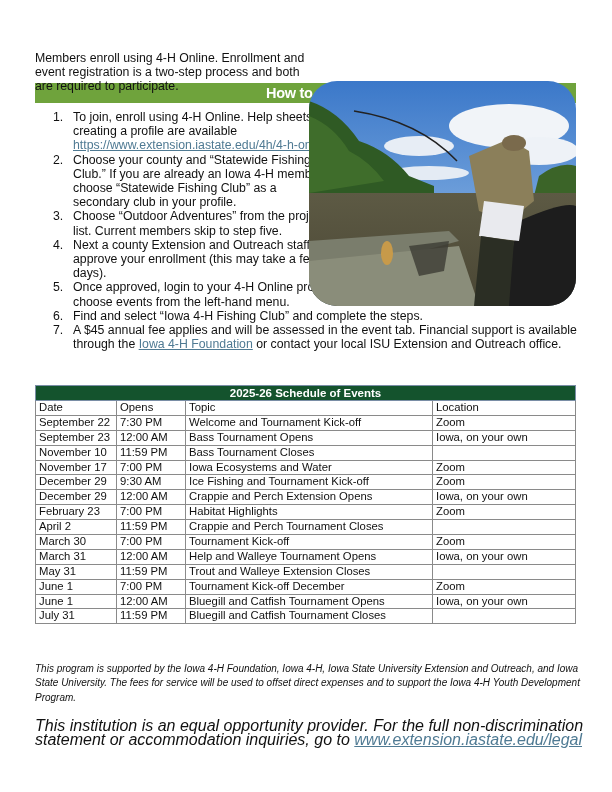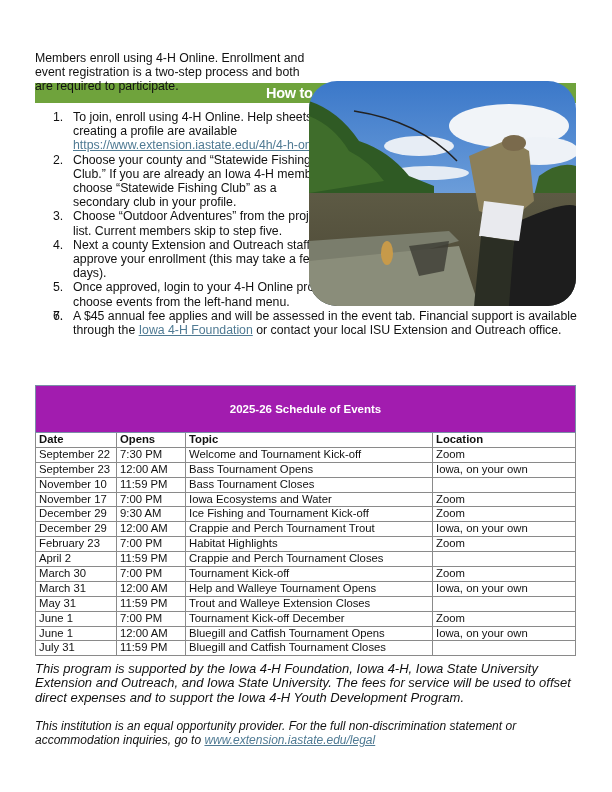--- a/index.html
+++ b/index.html
@@ -13,29 +13,29 @@
            font-size:12.3px; line-height:14.2px; }
   .steps li { position:relative; padding-left:38px; }
   .steps li .num { position:absolute; left:18px; top:0; }
   .steps li.narrow { width:262px; }
   a.link { color:#4f7a93; text-decoration:underline; }
   .photo { position:absolute; left:309px; top:81px; width:267px; height:225px;
            border-radius:28px; overflow:hidden; }
   .photo svg { display:block; }
   .sched { position:absolute; left:35px; top:385px; width:541px; border-collapse:collapse;
            font-size:11.3px; }
-  .sched th.title { background:#a21caf; color:#fff; font-weight:bold; font-size:11.5px;
-                    text-align:center; height:14px; line-height:14px; padding:16px;
+  .sched th.title { background:#14532d; color:#fff; font-weight:bold; font-size:11.5px;
+                    text-align:center; height:14px; line-height:14px; padding:0;
                     border:1px solid #7a8ea6; }
   .sched td, .sched th.col { border:1px solid #8a8a8a; padding:0 3px; height:13.9px;
                              line-height:13px; text-align:left; vertical-align:top; }
-  .sched th.col { font-weight:bold;margin-top:40px; }
-  .foot1 { position:absolute; left:35px; top:662px; width:550px; font-size:13px;
+  .sched th.col { font-weight:normal;margin-top:40px; }
+  .foot1 { position:absolute; left:35px; top:662px; width:550px; font-size:10px;
            line-height:14.4px; font-style:italic; }
-  .foot2 { position:absolute; left:35px; top:719px; width:550px; font-size:12px;
+  .foot2 { position:absolute; left:35px; top:719px; width:550px; font-size:16px;
            line-height:14.4px; font-style:italic; }
 </style>
 </head>
 <body>
 
 <div class="banner">How to Join</div>
 
 <div class="intro">Members enroll using 4-H Online. Enrollment and event registration is a two-step process and both are required to participate.</div>
 
 <ol class="steps">
@@ -55,20 +55,21 @@
   <li class="narrow">
     <span class="num">4.</span>
     <span>Next a county Extension and Outreach staff will approve your enrollment (this may take a few days).</span>
   </li>
   <li style="width:310px">
     <span class="num">5.</span>
     <span>Once approved, login to your 4-H Online profile and choose events from the left-hand menu.</span>
   </li>
   <li>
     <span class="num">6.</span>
+    <span>Find and select “Iowa 4-H Fishing Club” and complete the steps.</span>
   </li>
   <li>
     <span class="num">7.</span>
     <span>A $45 annual fee applies and will be assessed in the event tab. Financial support is available through the</span>
     <a class="link">Iowa 4-H Foundation</a>
     <span>or contact your local ISU Extension and Outreach office.</span>
   </li>
 </ol>
 
 <div class="photo">
@@ -144,21 +145,21 @@
       </tr>
       <tr>
         <td>December 29</td>
         <td>9:30 AM</td>
         <td>Ice Fishing and Tournament Kick-off</td>
         <td>Zoom</td>
       </tr>
       <tr>
         <td>December 29</td>
         <td>12:00 AM</td>
-        <td>Crappie and Perch Tournament Trout</td>
+        <td>Crappie and Perch Extension Opens</td>
         <td>Iowa, on your own</td>
       </tr>
       <tr>
         <td>February 23</td>
         <td>7:00 PM</td>
         <td>Habitat Highlights</td>
         <td>Zoom</td>
       </tr>
       <tr>
         <td>April 2</td>

